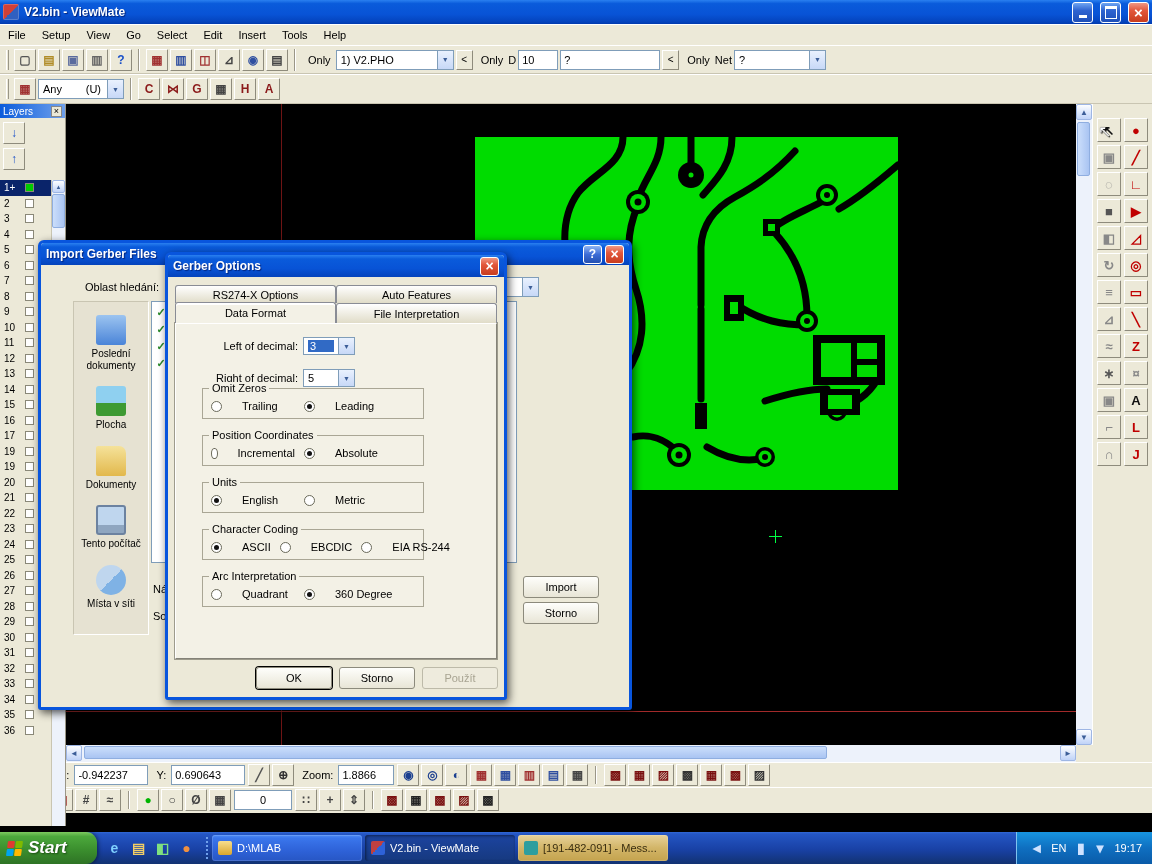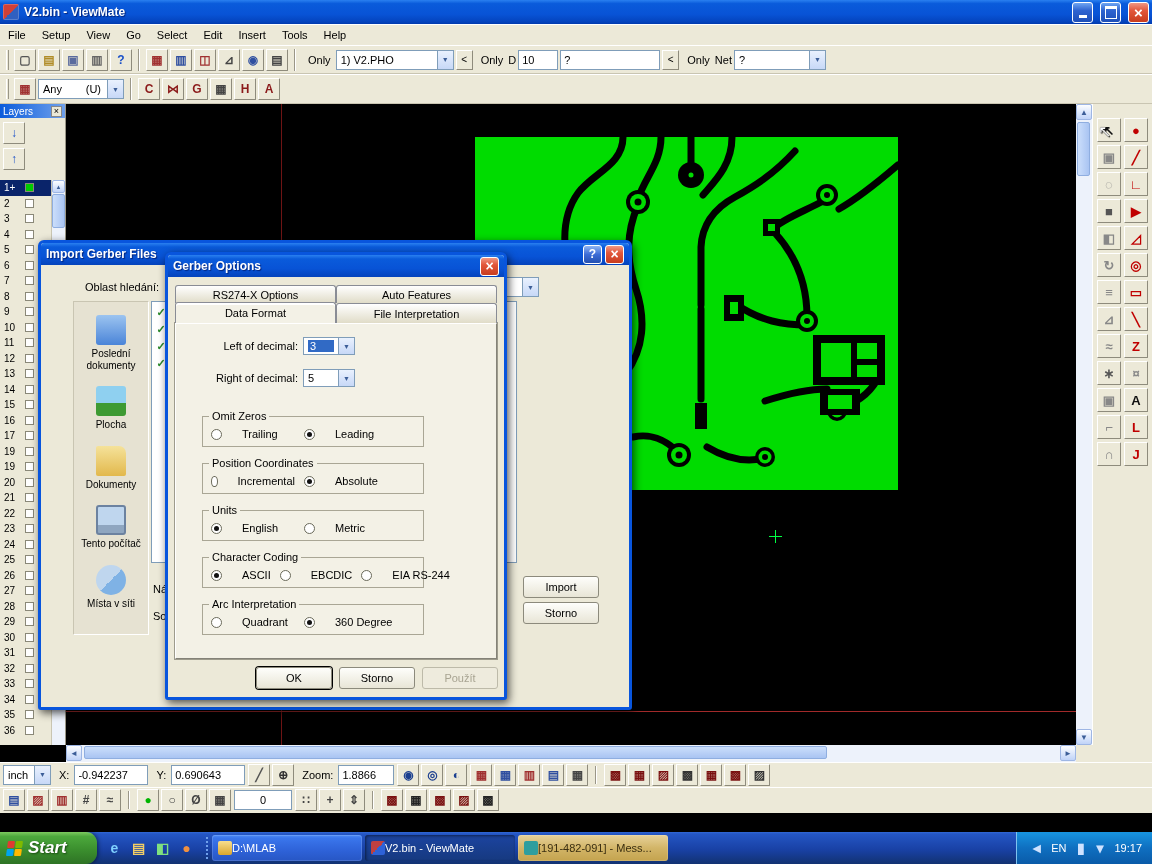--- a/index.html
+++ b/index.html
@@ -40,21 +40,21 @@
   
   .canvas{position:absolute;left:0;top:104px;width:1076px;height:641px;background:#000;overflow:hidden;}
   .guide-v{position:absolute;left:281px;top:0;width:1px;height:641px;background:#6E1414;}
   .guide-h{position:absolute;left:0;top:607px;width:1076px;height:1px;background:#A22A2A;}
   .pcb{position:absolute;left:475px;top:33px;}
   .cross{position:absolute;left:769px;top:426px;width:13px;height:13px;}
   .cross::before{content:"";position:absolute;left:6px;top:0;width:1px;height:13px;background:#00FF44;}
   .cross::after{content:"";position:absolute;left:0;top:6px;width:13px;height:1px;background:#00FF44;}
 
   
-  .layers{position:absolute;left:0;top:104px;width:66px;height:641px;background:#ECE9D8;border-right:1px solid #9A9687;z-index:2;}
+  .layers{position:absolute;left:0;top:104px;width:66px;height:722px;background:#ECE9D8;border-right:1px solid #9A9687;z-index:2;}
   .lp-title{height:14px;background:linear-gradient(90deg,#0A5BDB,#6FA0EC);color:#fff;font-size:10px;display:flex;align-items:center;padding:0 3px;}
   .lp-title .t{flex:1;}
   .lp-x{width:11px;height:11px;background:#ECE9D8;border:1px solid #888;display:flex;align-items:center;justify-content:center;font-size:9px;color:#000;}
   .lp-x::before{content:"×";}
   .lp-tools{display:flex;flex-direction:column;gap:4px;padding:4px 3px;align-items:flex-start;}
   .lp-tools .tbico{width:22px;height:22px;}
   .layer-list{position:absolute;left:0;top:76px;bottom:0;right:14px;overflow:hidden;font-size:10px;}
   .layer-row{height:15.5px;display:flex;align-items:center;gap:7px;padding-left:4px;}
   .layer-row.selected{background:#0A246A;color:#fff;}
   .layer-num{min-width:14px;}
@@ -130,21 +130,21 @@
   .tabrow.r1{top:30px;height:18px;}
   .tabrow.r2{top:48px;height:20px;z-index:2;}
   .tab{flex:1;display:flex;align-items:center;justify-content:center;font-size:11px;border:1px solid #898C95;border-bottom:none;border-radius:3px 3px 0 0;
     background:linear-gradient(#FFFFFF,#E0DCC8);}
   .tab.active{background:#F3F1E6;box-shadow:inset 0 2px 0 #fff;position:relative;top:-1px;height:21px;}
   .content-panel{position:absolute;left:7px;right:7px;top:68px;bottom:38px;background:#F3F1E6;border:1px solid;border-color:#fff #848278 #848278 #fff;outline:1px solid #9D9B8C;}
   .dec-row{display:flex;align-items:center;height:20px;margin:12px 0 0 4px;}
   .dec-row .dlab{width:118px;text-align:right;margin-right:5px;}
   .combo.dec{width:52px;height:18px;}
   .combo.dec .cval.hl{background:#316AC5;color:#fff;padding:0 2px;}
-  .groups{margin-top:28px;}
+  .groups{margin-top:0;}
   .groupbox{position:relative;width:222px;margin:0 0 16px 26px;border:1px solid #A9A695;padding:9px 4px 4px 8px;}
   .grouptitle{position:absolute;top:-7px;left:6px;background:#F3F1E6;padding:0 3px;font-size:11px;}
   .radiorow{display:flex;align-items:center;gap:9px;height:16px;}
   .radioopt{display:flex;align-items:center;gap:20px;white-space:nowrap;}
   .radio{width:11px;height:11px;border:1px solid #6A6A5A;border-radius:50%;background:#fff;display:flex;align-items:center;justify-content:center;}
   .radio.sel::after{content:"";width:5px;height:5px;background:#111;border-radius:50%;}
   .dlg-buttons{position:absolute;right:6px;bottom:8px;display:flex;gap:7px;}
   .btn.default{box-shadow:0 0 0 1px #000;}
   .btn.disabled{color:#A8A492;border-color:#BDBAA9;background:#EEEBDD;}
 
@@ -159,21 +159,21 @@
     font-style:italic;font-weight:bold;font-size:17px;text-shadow:1px 1px 2px #1A4A12;
     background:linear-gradient(180deg,#7CC95F 0%,#4CA83C 14%,#3B8F2E 55%,#2E7325 100%);
     border-radius:0 11px 11px 0;box-shadow:1px 0 4px #0008;}
   .flag{display:grid;grid-template-columns:7px 7px;grid-template-rows:7px 7px;gap:1px;transform:skew(-8deg);}
   .flag span{border-radius:1px;}
   .fc1{background:#E03C31;} .fc2{background:#7FBA00;} .fc3{background:#00A4EF;} .fc4{background:#FFB900;}
   .quick{display:flex;align-items:center;gap:7px;padding:0 9px;}
   .quick .tbico,.tray .tbico{background:transparent;border:none;width:17px;height:17px;font-size:14px;}
   .ql-sep{width:4px;height:22px;align-self:center;border-left:2px dotted #6FA0EC;margin:0 2px;}
   .tasks{display:flex;gap:3px;align-items:stretch;padding:3px 0;}
-  .task-btn{flex:0 0 150px;display:flex;align-items:center;padding:7px 6px;border-radius:3px;color:#fff;font-size:11px;
+  .task-btn{flex:0 0 150px;display:flex;align-items:center;gap:5px;padding:7px 6px;border-radius:3px;color:#fff;font-size:11px;
     background:linear-gradient(180deg,#4E8DF8,#3A76EC 12%,#2E62D8 60%,#2756C4);box-shadow:inset 0 0 0 1px #FFFFFF26;}
   .task-btn.active{background:linear-gradient(180deg,#1C44A0,#16397F);box-shadow:inset 1px 1px 3px #00000080;}
   .task-btn.flash{background:linear-gradient(180deg,#E7D29A,#D2B568 50%,#C4A34E);color:#3A2E10;}
   .task-ico{width:14px;height:14px;border-radius:2px;flex:0 0 auto;}
   .ti-folder{background:linear-gradient(#F7DE8E,#D9A62E);}
   .ti-app{background:linear-gradient(135deg,#C04040 50%,#2E62D8 50%);}
   .ti-msg{background:#2E9E9E;}
   .task-label{white-space:nowrap;overflow:hidden;}
   .tray{margin-left:auto;display:flex;align-items:center;gap:6px;padding:0 10px 0 11px;color:#fff;
     background:linear-gradient(180deg,#1794E0,#0F6FC0 50%,#0A5BA8);border-left:1px solid #7FC3F0;}

